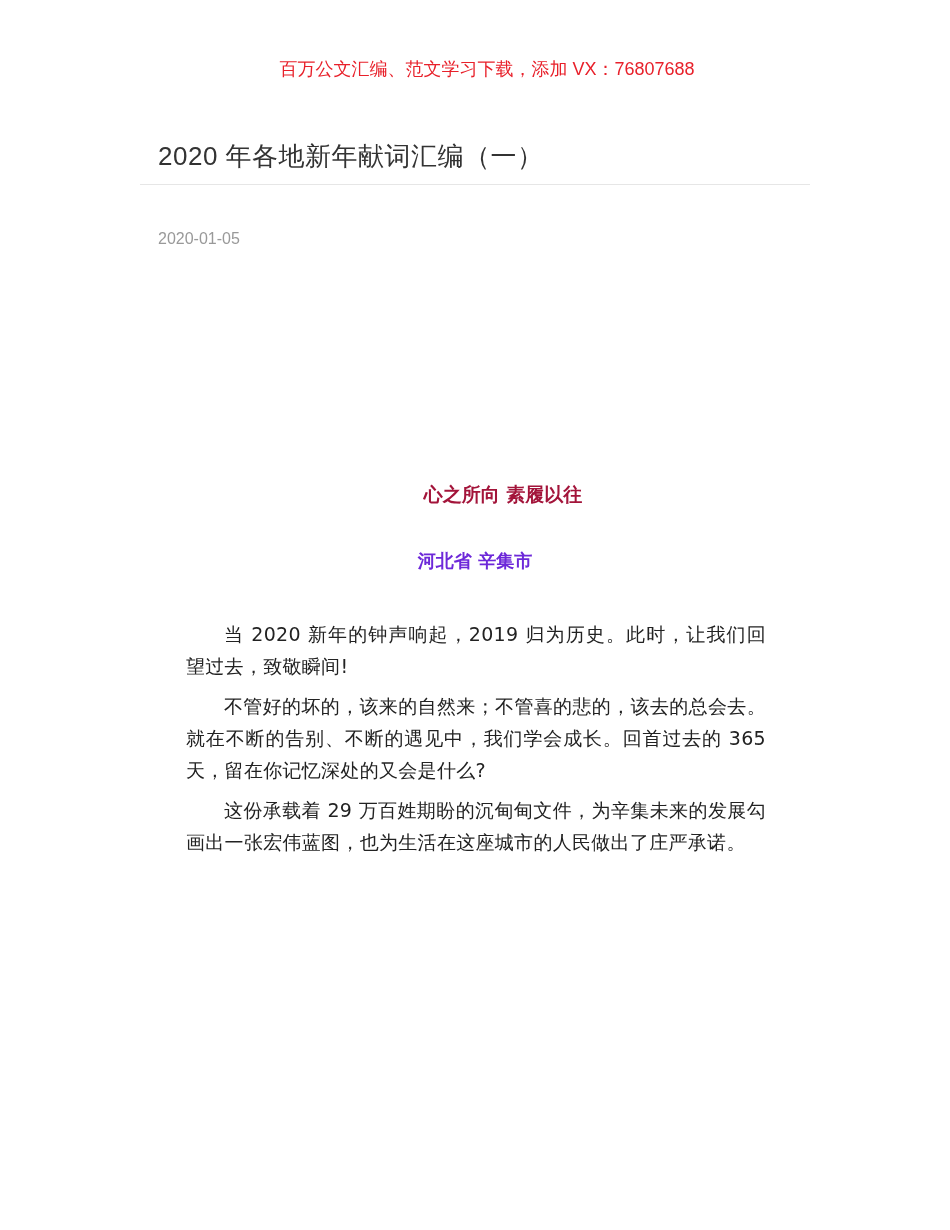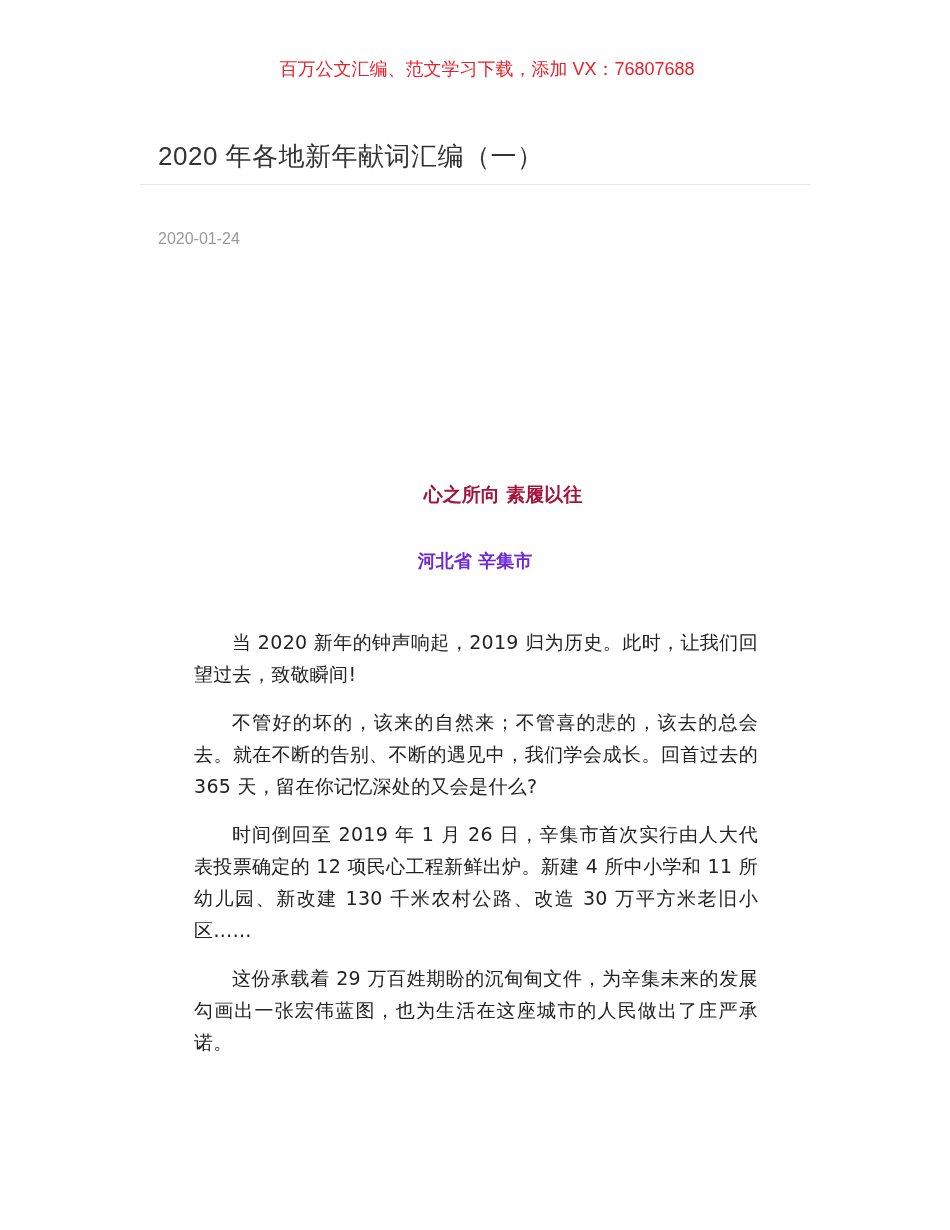--- a/index.html
+++ b/index.html
@@ -35,35 +35,34 @@
     .subheading {
       position: absolute; left: 0; top: 547px; width: 950px; text-align: center;
       color: #6d28d9; font-size: 18px; line-height: 28px; font-weight: bold;
     }
     .article {
       position: absolute; left: 178px; top: 610px; width: 596px;
       color: #222222; font-size: 19px; line-height: 32px;
       font-family: "DejaVu Sans", "Liberation Sans", sans-serif;
     }
     .article p {
-      margin: 16px; text-indent: 38px; text-align: justify;
+      margin: 8px; text-indent: 38px; text-align: justify;
       letter-spacing: 0.3px;
     }
   </style>
 </head>
 <body>
 
 <div class="banner">百万公文汇编、范文学习下载，添加 VX：76807688</div>
 
 <div class="title">2020 年各地新年献词汇编（一）</div>
 <div class="title-rule"></div>
 
-<div class="date">2020-01-24</div>
+<div class="date">2020-01-05</div>
 
 <div class="heading">心之所向 素履以往</div>
 <div class="subheading">河北省 辛集市</div>
 
 <div class="article">
   <p>当 2020 新年的钟声响起，2019 归为历史。此时，让我们回望过去，致敬瞬间!</p>
   <p>不管好的坏的，该来的自然来；不管喜的悲的，该去的总会去。就在不断的告别、不断的遇见中，我们学会成长。回首过去的 365 天，留在你记忆深处的又会是什么?</p>
-  <p>时间倒回至 2019 年 1 月 26 日，辛集市首次实行由人大代表投票确定的 12 项民心工程新鲜出炉。新建 4 所中小学和 11 所幼儿园、新改建 130 千米农村公路、改造 30 万平方米老旧小区……</p>
   <p>这份承载着 29 万百姓期盼的沉甸甸文件，为辛集未来的发展勾画出一张宏伟蓝图，也为生活在这座城市的人民做出了庄严承诺。</p>
 </div>
 
 </body></html>

